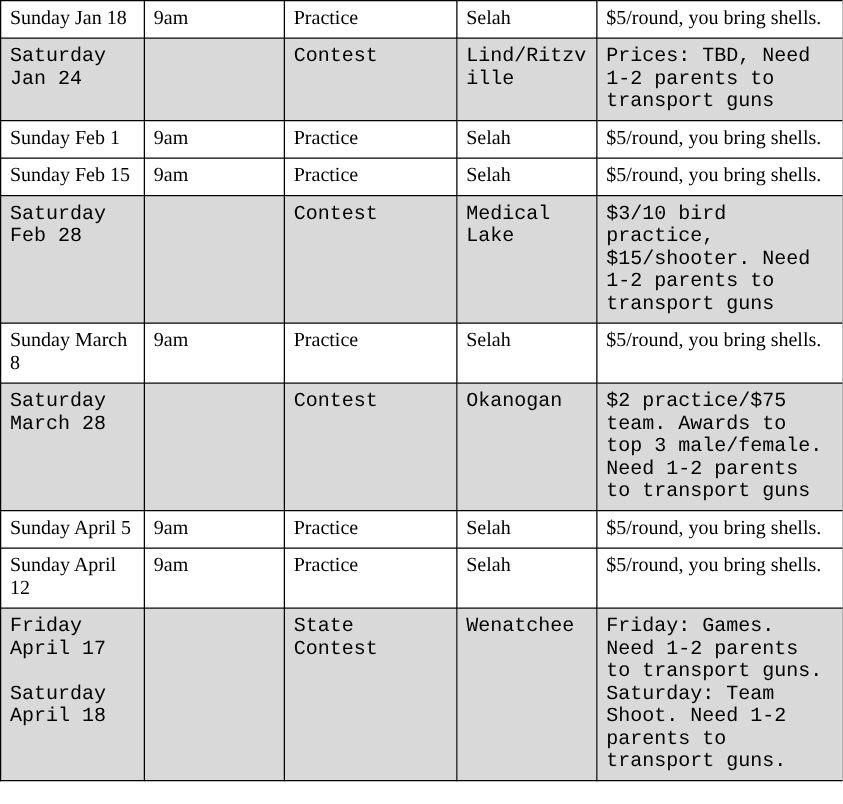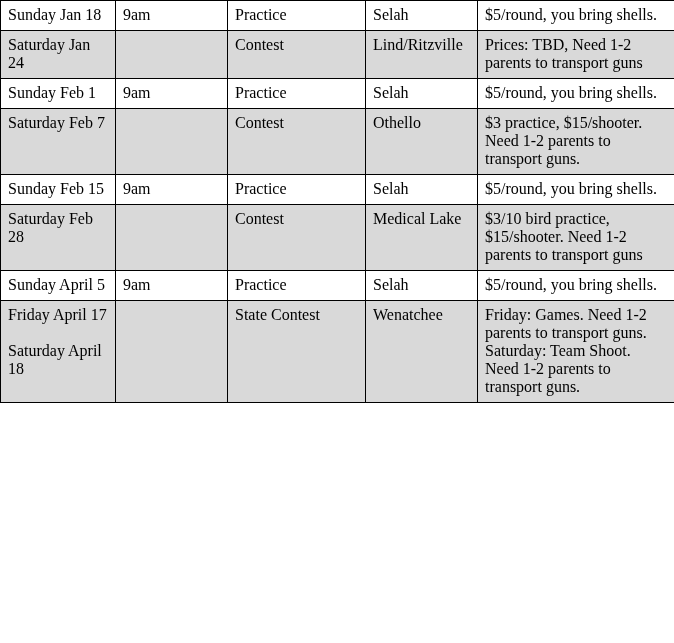--- a/index.html
+++ b/index.html
@@ -24,20 +24,21 @@
     vertical-align: top;
     padding: 5px 7px 6px 7px;
     font-size: 16px;
     line-height: 18px;
     white-space: pre-line;
     overflow: hidden;
     word-wrap: break-word;
   }
   tr.shaded td {
     background: var(--shaded, #d9d9d9);
+    font-family: Liberation Mono, monospace;
   }
 </style>
 </head>
 <body style="--bg: #ffffff; --text: #000000; --border: #000000; --shaded: #d9d9d9;">
 
 <div class="page">
   <table class="schedule">
     <colgroup>
       <col style="width:115px">
       <col style="width:112px">
@@ -60,43 +61,57 @@
           <td>Lind/Ritzville</td>
           <td>Prices: TBD, Need 1-2 parents to transport guns</td>
         </tr>
         <tr>
           <td>Sunday Feb 1</td>
           <td>9am</td>
           <td>Practice</td>
           <td>Selah</td>
           <td>$5/round, you bring shells.</td>
         </tr>
-        <tr class="shaded">
-          <td>Saturday Feb 7</td>
-          <td></td>
-          <td>Contest</td>
-          <td>Othello</td>
-          <td>$3 practice, $15/shooter. Need 1-2 parents to transport guns.</td>
-        </tr>
         <tr>
           <td>Sunday Feb 15</td>
           <td>9am</td>
           <td>Practice</td>
           <td>Selah</td>
           <td>$5/round, you bring shells.</td>
         </tr>
         <tr class="shaded">
           <td>Saturday Feb 28</td>
           <td></td>
           <td>Contest</td>
           <td>Medical Lake</td>
           <td>$3/10 bird practice, $15/shooter. Need 1-2 parents to transport guns</td>
         </tr>
         <tr>
+          <td>Sunday March 8</td>
+          <td>9am</td>
+          <td>Practice</td>
+          <td>Selah</td>
+          <td>$5/round, you bring shells.</td>
+        </tr>
+        <tr class="shaded">
+          <td>Saturday March 28</td>
+          <td></td>
+          <td>Contest</td>
+          <td>Okanogan</td>
+          <td>$2 practice/$75 team. Awards to top 3 male/female. Need 1-2 parents to transport guns</td>
+        </tr>
+        <tr>
           <td>Sunday April 5</td>
+          <td>9am</td>
+          <td>Practice</td>
+          <td>Selah</td>
+          <td>$5/round, you bring shells.</td>
+        </tr>
+        <tr>
+          <td>Sunday April 12</td>
           <td>9am</td>
           <td>Practice</td>
           <td>Selah</td>
           <td>$5/round, you bring shells.</td>
         </tr>
         <tr class="shaded">
           <td>Friday April 17
 
 Saturday April 18</td>
           <td></td>

